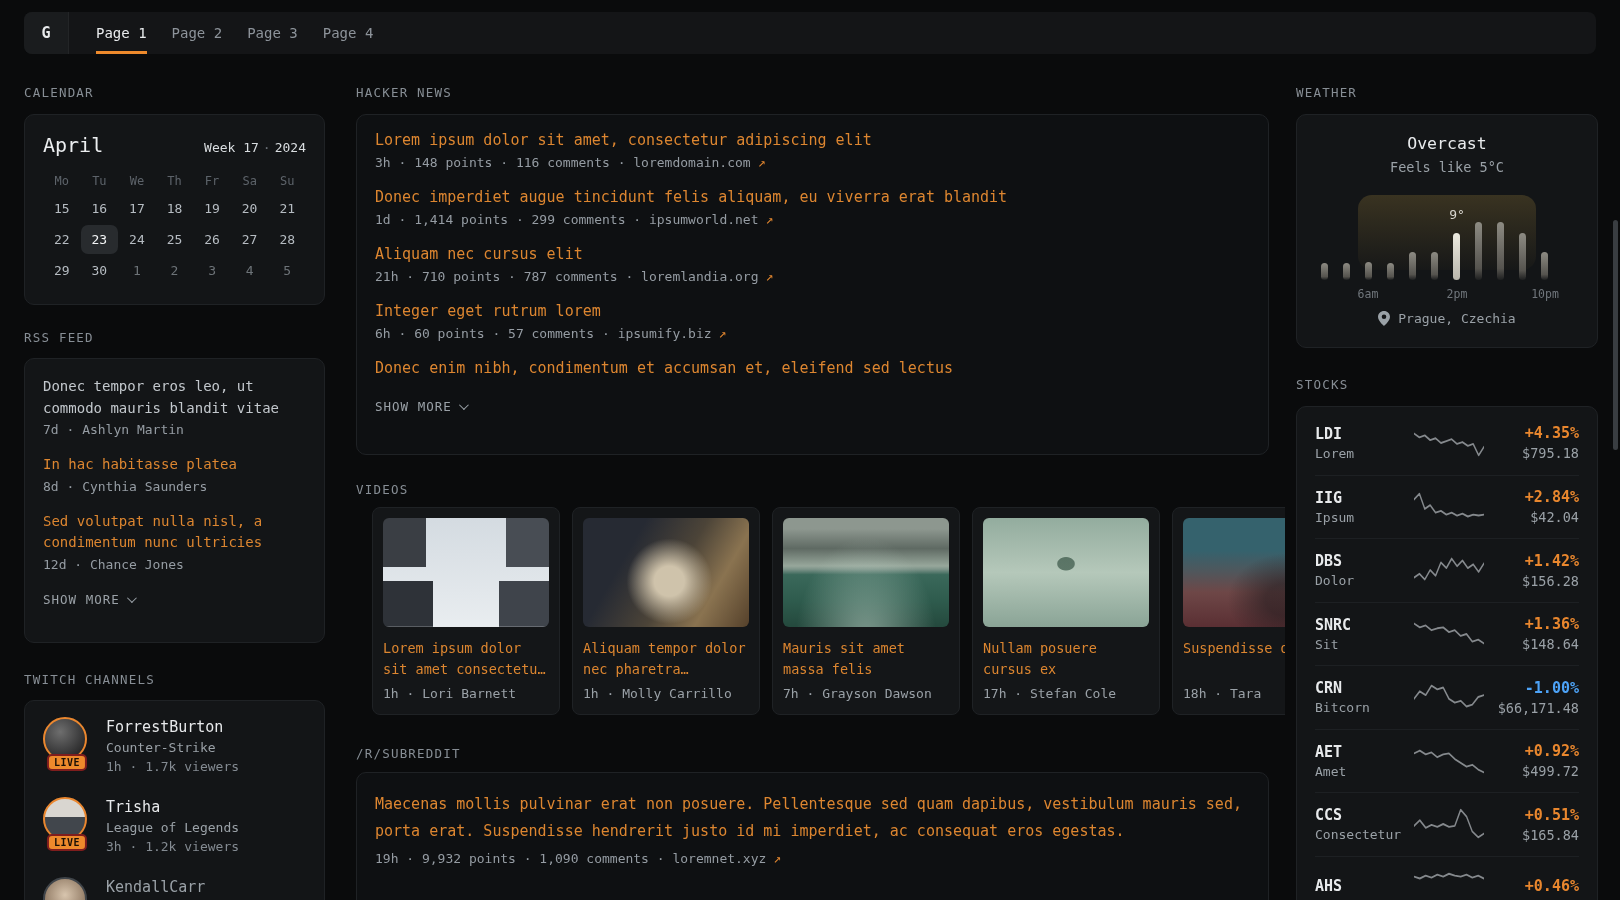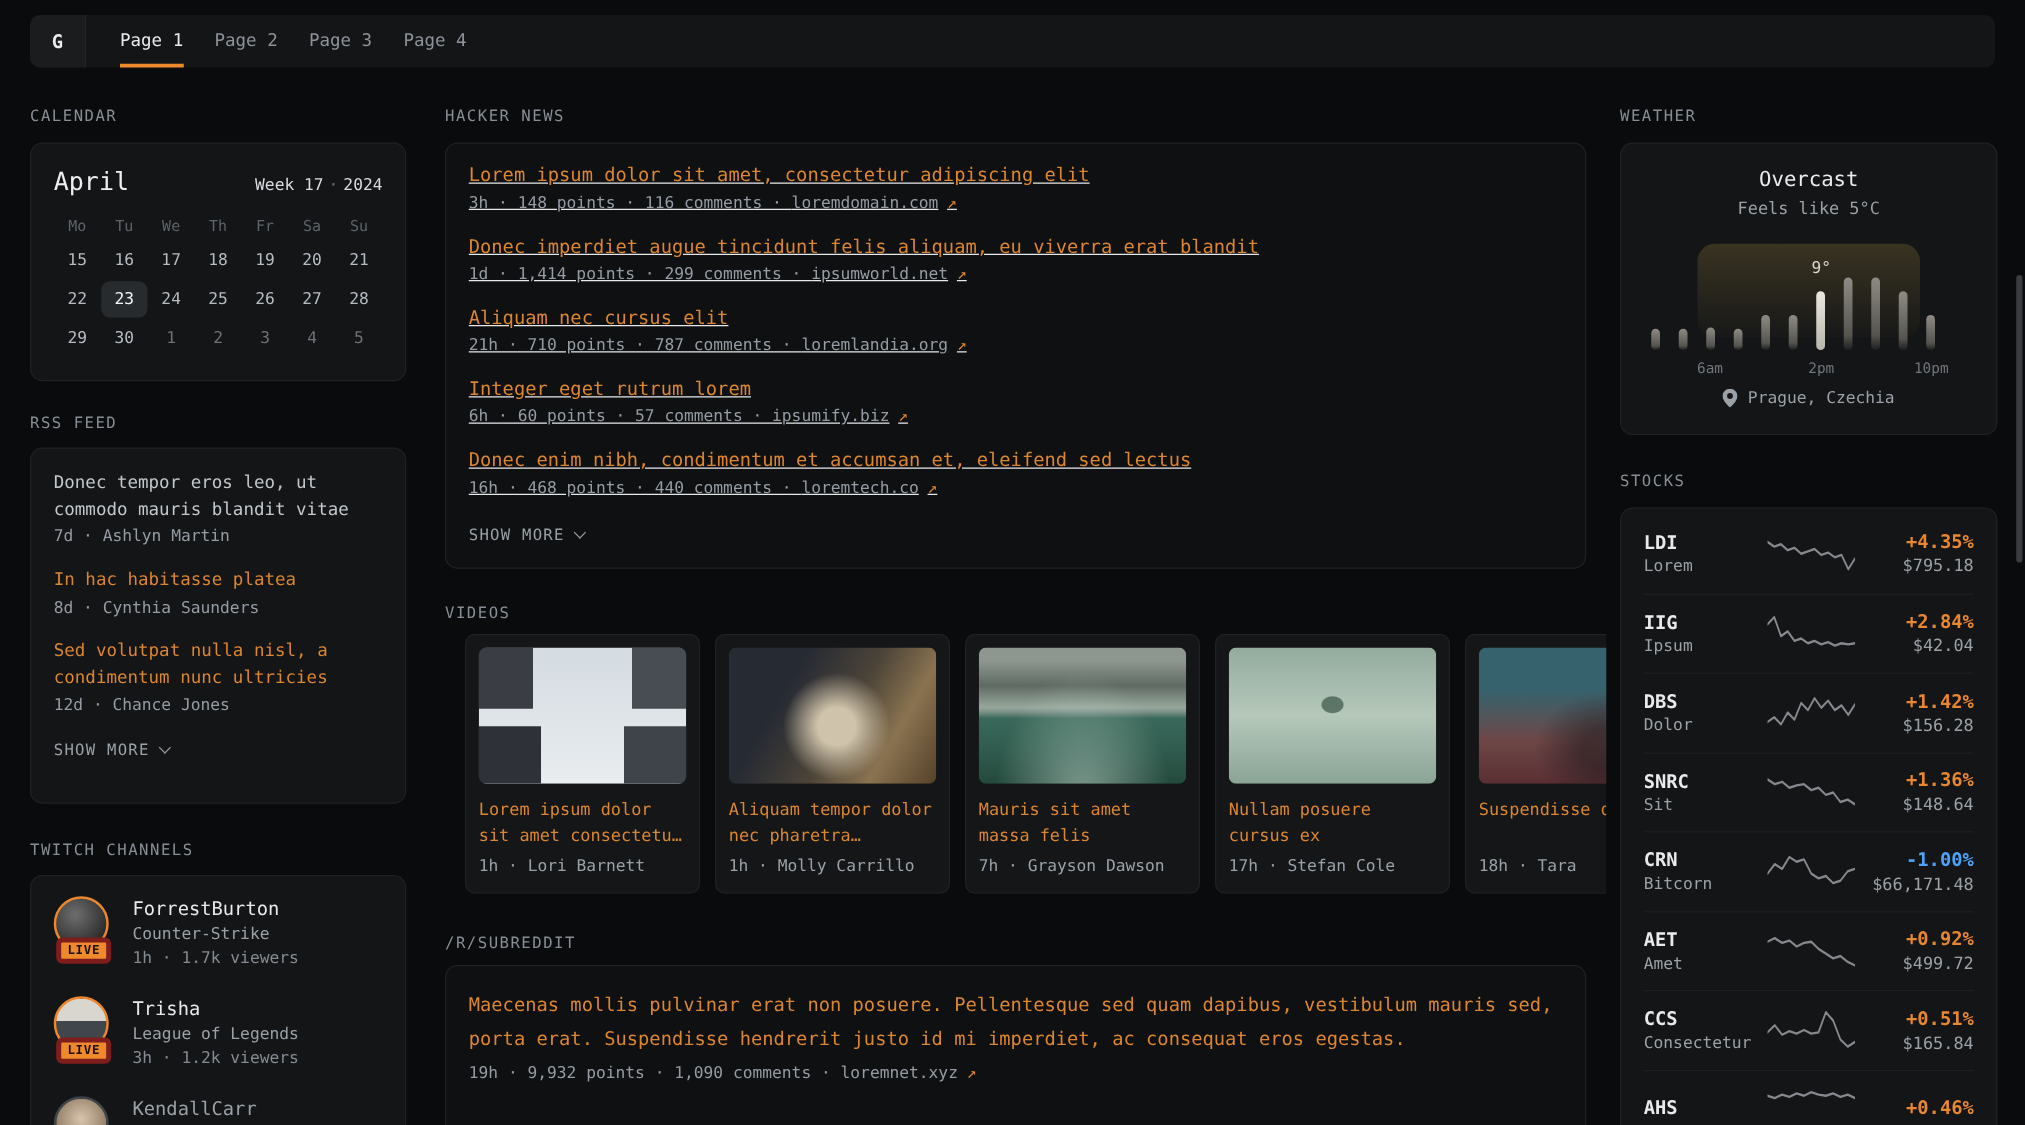--- a/index.html
+++ b/index.html
@@ -57,29 +57,29 @@
   .tw-card { left:0; top:700px; width:301px; height:260px; padding:16px 18px; }
   .tw-row { display:flex; gap:15px; margin-bottom:23px; cursor:pointer; }
   .tw-avatar-wrap { position:relative; width:48px; height:52px; flex:none; }
   .tw-avatar { width:44px; height:44px; border-radius:50%; border:2px solid #3f4449; }
   .tw-avatar.live { border-color:#ea872f; }
   .av-forrest { background:radial-gradient(circle at 38% 32%,#6e6e6e,#2a2a2b 75%); }
   .av-trisha { background:linear-gradient(180deg,#d9d6d0 44%,#41464c 44%); }
   .av-kendall { background:radial-gradient(circle at 50% 40%,#d8c5ae,#87705a 80%); }
   .live-badge { position:absolute; left:50%; bottom:-2px; transform:translateX(-50%);
     background:#ee8a2c; color:#1a1006; font-size:10px; font-weight:bold; letter-spacing:.5px;
-    padding:1px 5px; border-radius:5px; border:4px solid #7f1d1d; }
+    padding:1px 5px; border-radius:5px; border:2px solid #7f1d1d; }
   .tw-name { font-size:15px; color:#e7e9eb; line-height:20px; }
   .tw-name.off { color:#9aa1a7; }
   .tw-game { font-size:13px; color:#9aa1a7; margin-top:3px; }
   .tw-meta { font-size:13px; color:#848b92; margin-top:4px; }
 
   
   .hn-card { left:0; top:114px; width:913px; height:341px; padding:17px 18px; }
-  .hn-item { margin-bottom:19px;text-decoration:underline; }
+  .hn-item { margin-bottom:19px; }
   .hn-title { font-size:15px; line-height:17px; color:#dd8630; cursor:pointer; }
   .hn-meta { margin-top:6px; }
   .hn-meta .domain { cursor:pointer; }
   .sub-card { left:0; top:772px; width:913px; height:170px; padding:18px; }
   .sub-title { font-size:15px; line-height:27px; color:#dd8630; cursor:pointer; }
   .sub-meta { margin-top:6px; }
 
   
   .vid-row { position:absolute; left:16px; top:507px; width:913px; height:208px;
     display:flex; gap:12px; overflow:hidden; }
@@ -244,21 +244,20 @@
         <div class="hn-item">
     <div class="hn-title">Aliquam nec cursus elit</div>
     <div class="meta hn-meta"><span>21h · 710 points · 787 comments · </span><span class="domain ext">loremlandia.org</span></div>
   </div>
         <div class="hn-item">
     <div class="hn-title">Integer eget rutrum lorem</div>
     <div class="meta hn-meta"><span>6h · 60 points · 57 comments · </span><span class="domain ext">ipsumify.biz</span></div>
   </div>
         <div class="hn-item">
     <div class="hn-title">Donec enim nibh, condimentum et accumsan et, eleifend sed lectus</div>
-    <div class="meta hn-meta"><span>16h · 468 points · 440 comments · </span><span class="domain ext">loremtech.co</span></div>
   </div>
       </div>
     <div class="show-more">
         <span>SHOW MORE</span>
         <span class="chev"></span>
       </div>
   </div>
 
   <div class="sec-label" style="top:482px;">VIDEOS</div>
   <div class="vid-row">

